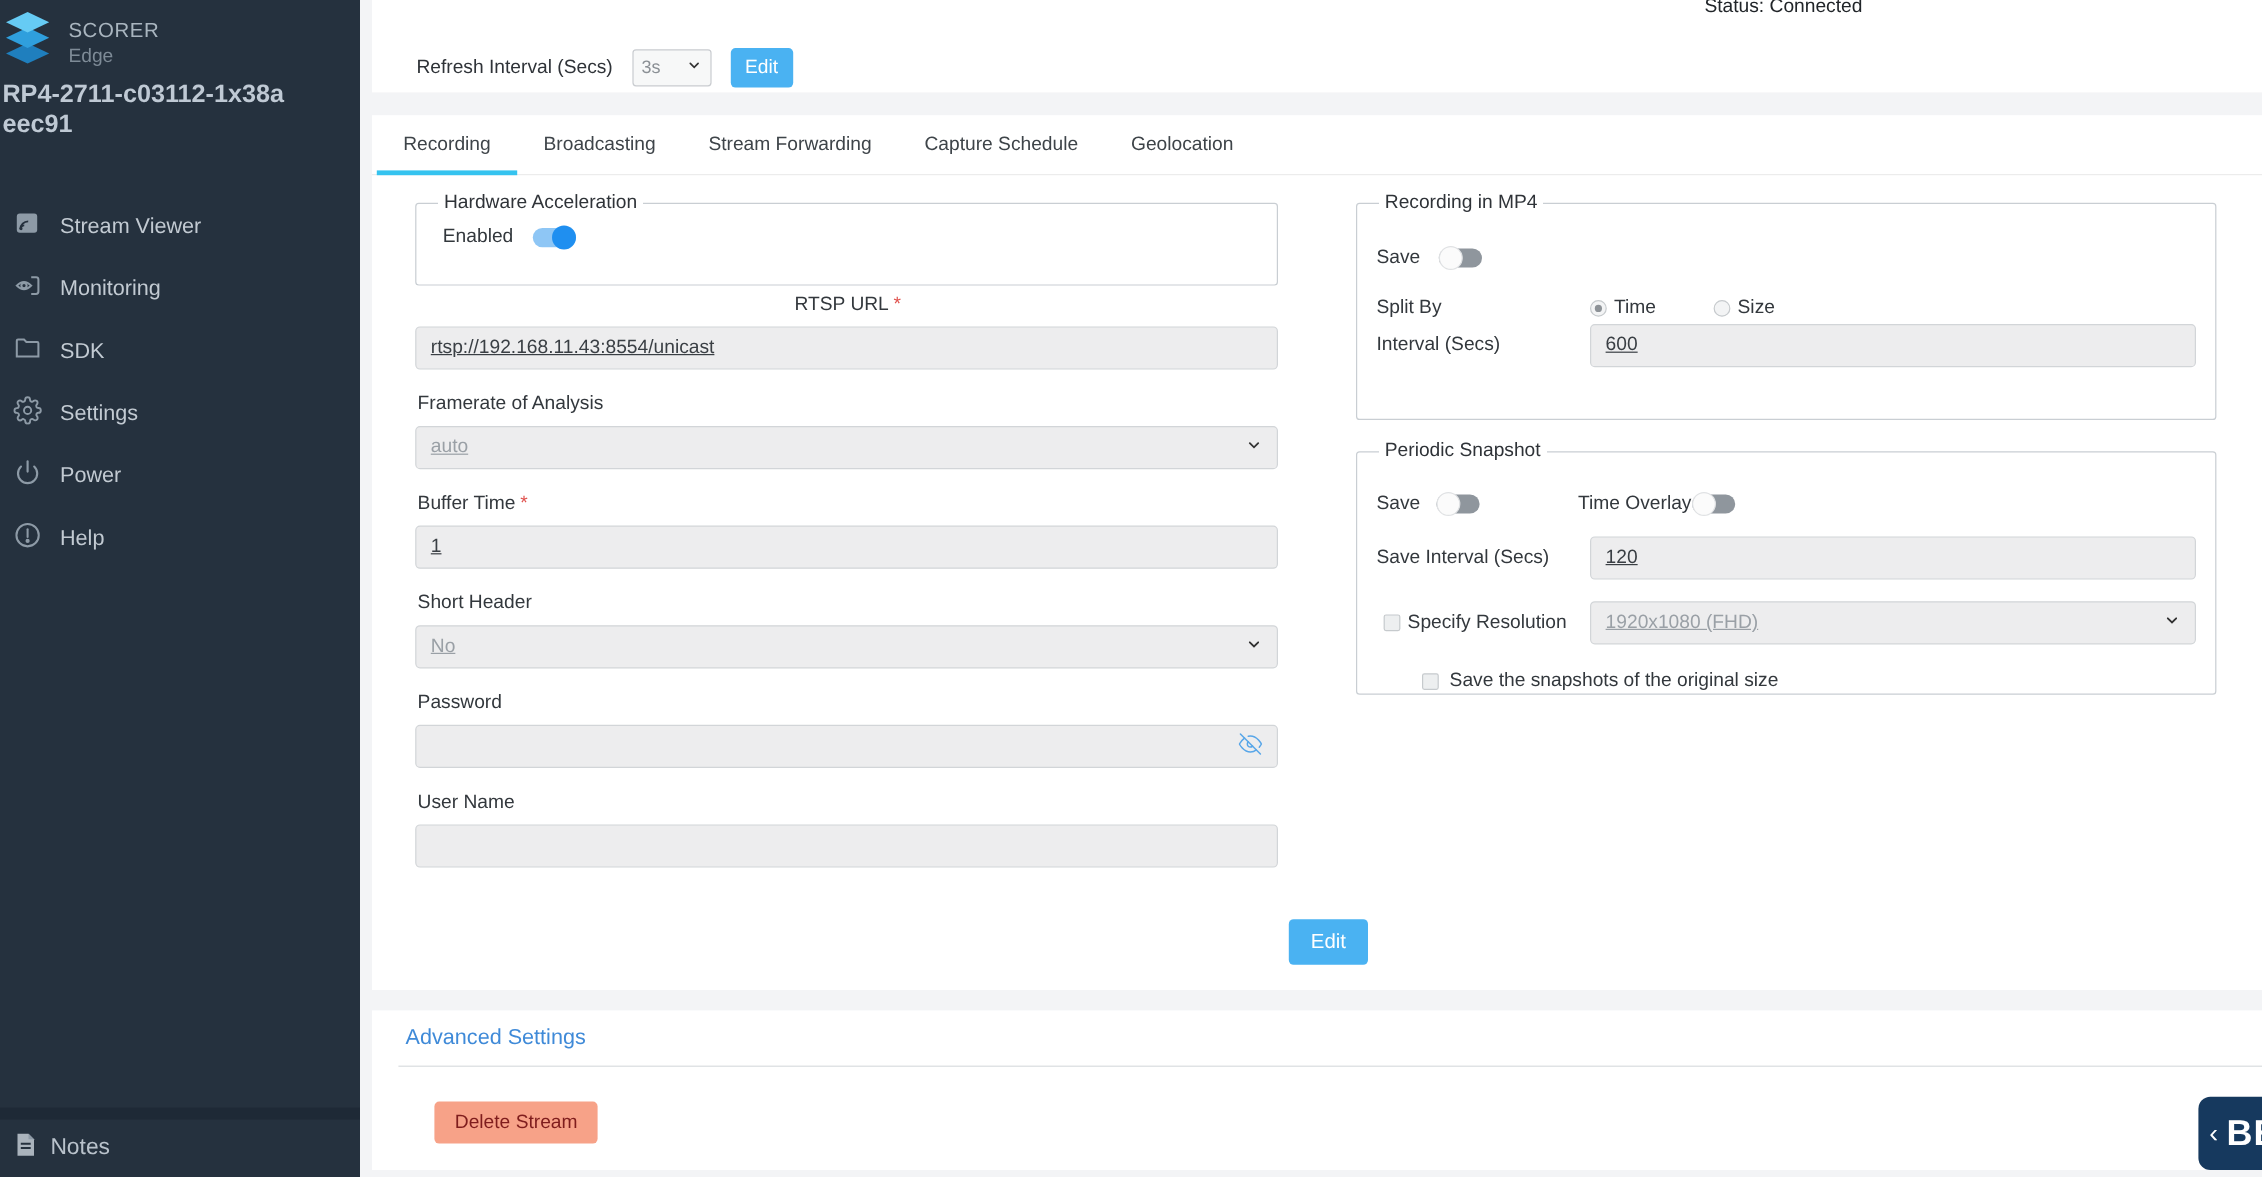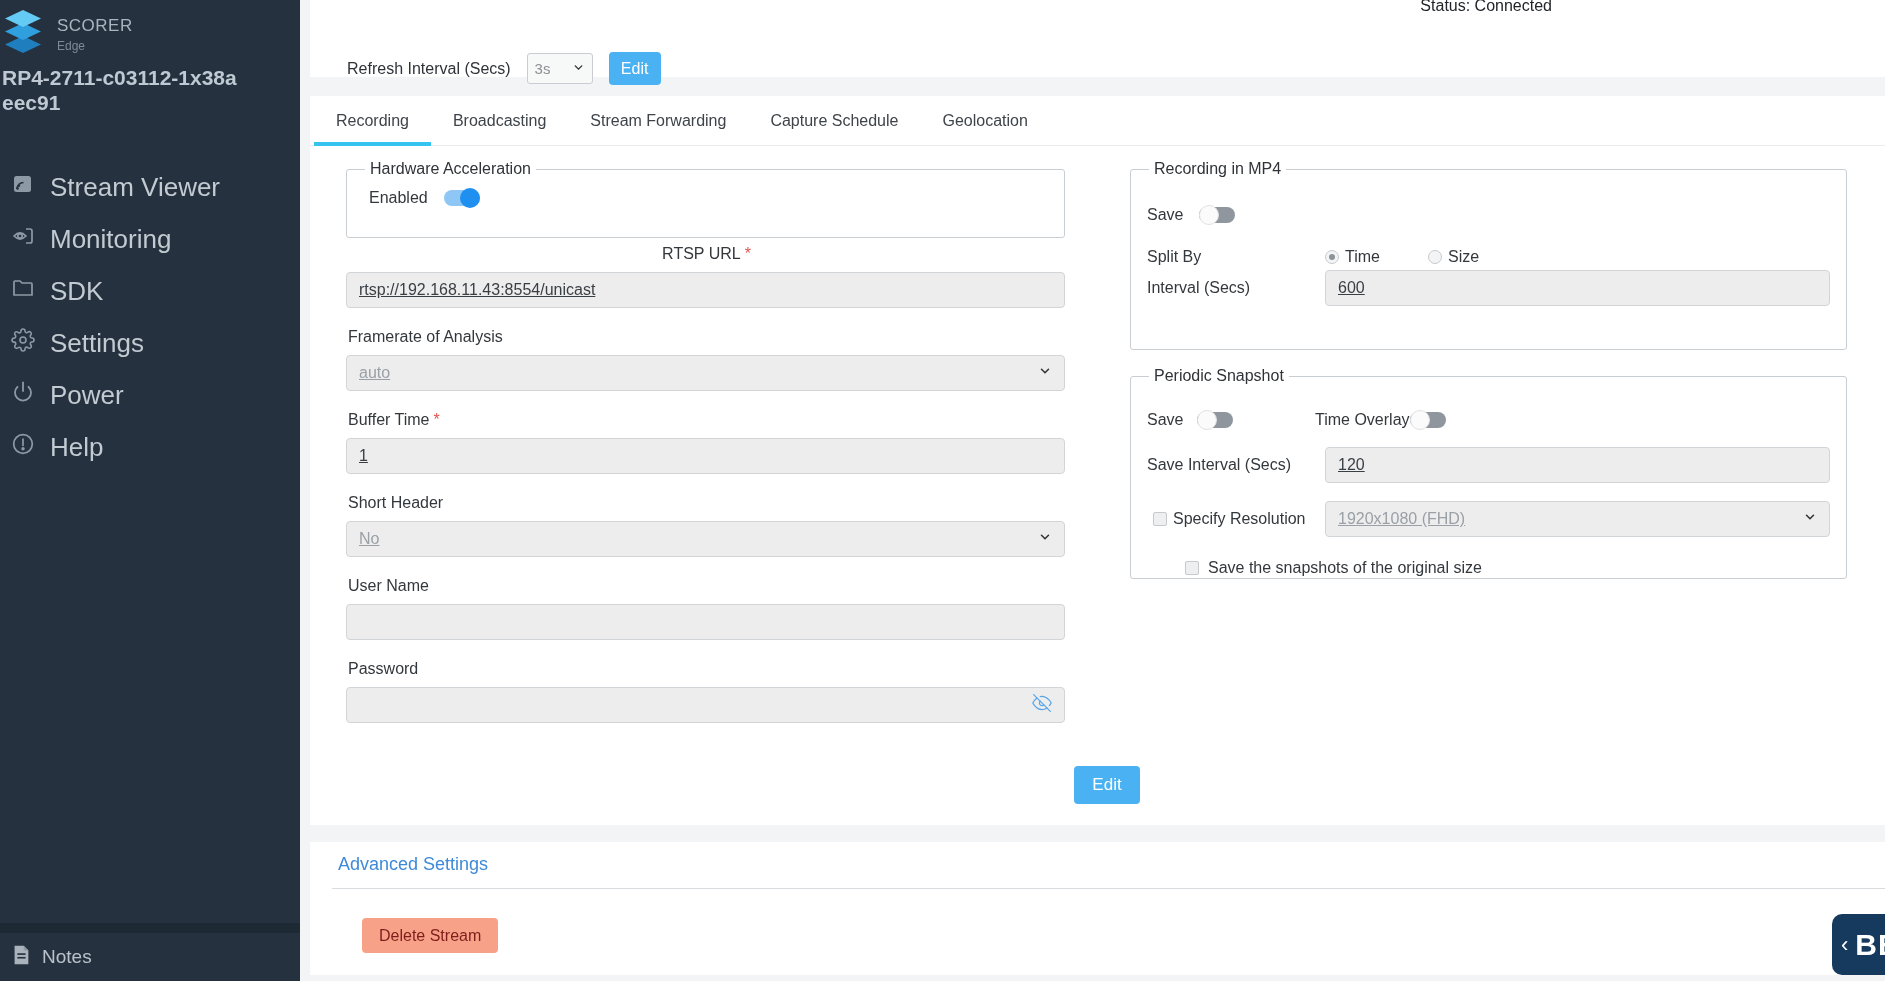--- a/index.html
+++ b/index.html
@@ -12,37 +12,37 @@
     color:#33383d;
   }
 
   
   .sidebar {
     position:absolute; left:0; top:0; bottom:0; width:300px;
     background:#25313e; color:#c3ccd4;
   }
   .logo-row { display:flex; align-items:flex-start; gap:14px; padding:10px 0 0 3px; }
   .brand-name { font-size:17px; color:#a9b5bf; letter-spacing:.5px; padding-top:6px; }
-  .brand-sub { font-size:12px; color:#7e8b97; margin-top:3px; }
+  .brand-sub { font-size:16px; color:#7e8b97; margin-top:3px; }
   .device-id { padding:6px 2px 0 2px; font-size:21px; font-weight:bold; color:#bfc9d4; line-height:1.18; word-break:break-all; }
   .menu { margin-top:46px; }
-  .menu-item { display:flex; align-items:center; gap:15px; height:52px; padding-left:11px; font-size:26px; color:#c2cad2; cursor:pointer; }
+  .menu-item { display:flex; align-items:center; gap:15px; height:52px; padding-left:11px; font-size:18px; color:#c2cad2; cursor:pointer; }
   .menu-item svg { flex:0 0 auto; }
   .notes-divider { position:absolute; bottom:48px; left:0; right:0; height:10px; background:#1e2936; }
   .notes-row { position:absolute; bottom:0; left:0; right:0; height:48px; display:flex; align-items:center; gap:10px; padding-left:10px; font-size:19px; color:#b9c2cb; background:#25313e; cursor:pointer; }
 
   
   .main { position:absolute; left:300px; top:0; right:0; bottom:0; background:#f3f4f6; }
   .card { position:absolute; left:10px; right:0; background:#ffffff; }
   .card-header { top:0; height:77px; }
   .card-main { top:96px; height:729px; }
   .card-advanced { top:842px; height:133px; }
 
   
-  .refresh-row { position:absolute; left:37px; top:52px; display:flex; align-items:center; }
+  .refresh-row { position:absolute; left:37px; top:40px; display:flex; align-items:center; }
   .refresh-label { font-size:16px; color:#2f3338; margin-right:16px; }
   .mini-select { width:66px; height:31px; background:#f7f8f8; border:1px solid #c9ccd0; border-radius:3px;
     display:flex; align-items:center; justify-content:space-between; padding:0 7px; color:#8b9095; font-size:15px; cursor:pointer; }
   .btn-blue { background:#4ab2f2; color:#fff; border:none; border-radius:4px; font-size:16px; cursor:pointer;
     font-family:"Liberation Sans",sans-serif; }
   .header-edit { margin-left:16px; width:52px; height:33px; }
   .status-text { position:absolute; right:333px; top:-3px; font-size:16px; color:#212529; }
 
   
   .tabbar { display:flex; gap:0; padding-left:4px; border-bottom:1px solid #ececec; height:50px; }
@@ -288,34 +288,34 @@
           <span>No</span>
           <span class="chev">
             <svg width="14" height="14" viewBox="0 0 24 24" fill="none" stroke="#333" stroke-width="2.6" stroke-linecap="round">
                 <polyline points="6 9 12 15 18 9"></polyline>
               </svg>
           </span>
         </div>
       </div>
 
       <div class="field">
-        <span class="field-label">User Name</span>
-        <div class="input-box"></div>
-      </div>
-
-      <div class="field">
         <span class="field-label">Password</span>
         <div class="input-box with-icon">
           <span>
             <svg width="20" height="20" viewBox="0 0 24 24" fill="none" stroke="#58a6e8" stroke-width="1.5" stroke-linecap="round">
               <path d="M17.94 17.94A10.07 10.07 0 0 1 12 20c-7 0-11-8-11-8a18.45 18.45 0 0 1 5.06-5.94M9.9 4.24A9.12 9.12 0 0 1 12 4c7 0 11 8 11 8a18.5 18.5 0 0 1-2.16 3.19m-6.72-1.07a3 3 0 1 1-4.24-4.24"></path>
               <line x1="2" y1="2" x2="22" y2="22"></line>
             </svg>
           </span>
         </div>
+      </div>
+
+      <div class="field">
+        <span class="field-label">User Name</span>
+        <div class="input-box"></div>
       </div>
     </div>
 
     <div class="col-right">
       <fieldset class="mp4-fieldset">
         <legend>Recording in MP4</legend>
         <div class="rc-row row-save">
           <span class="rc-label" style="flex-basis:52px;">Save</span>
           <span class="switch off">
               <span class="track"></span>

